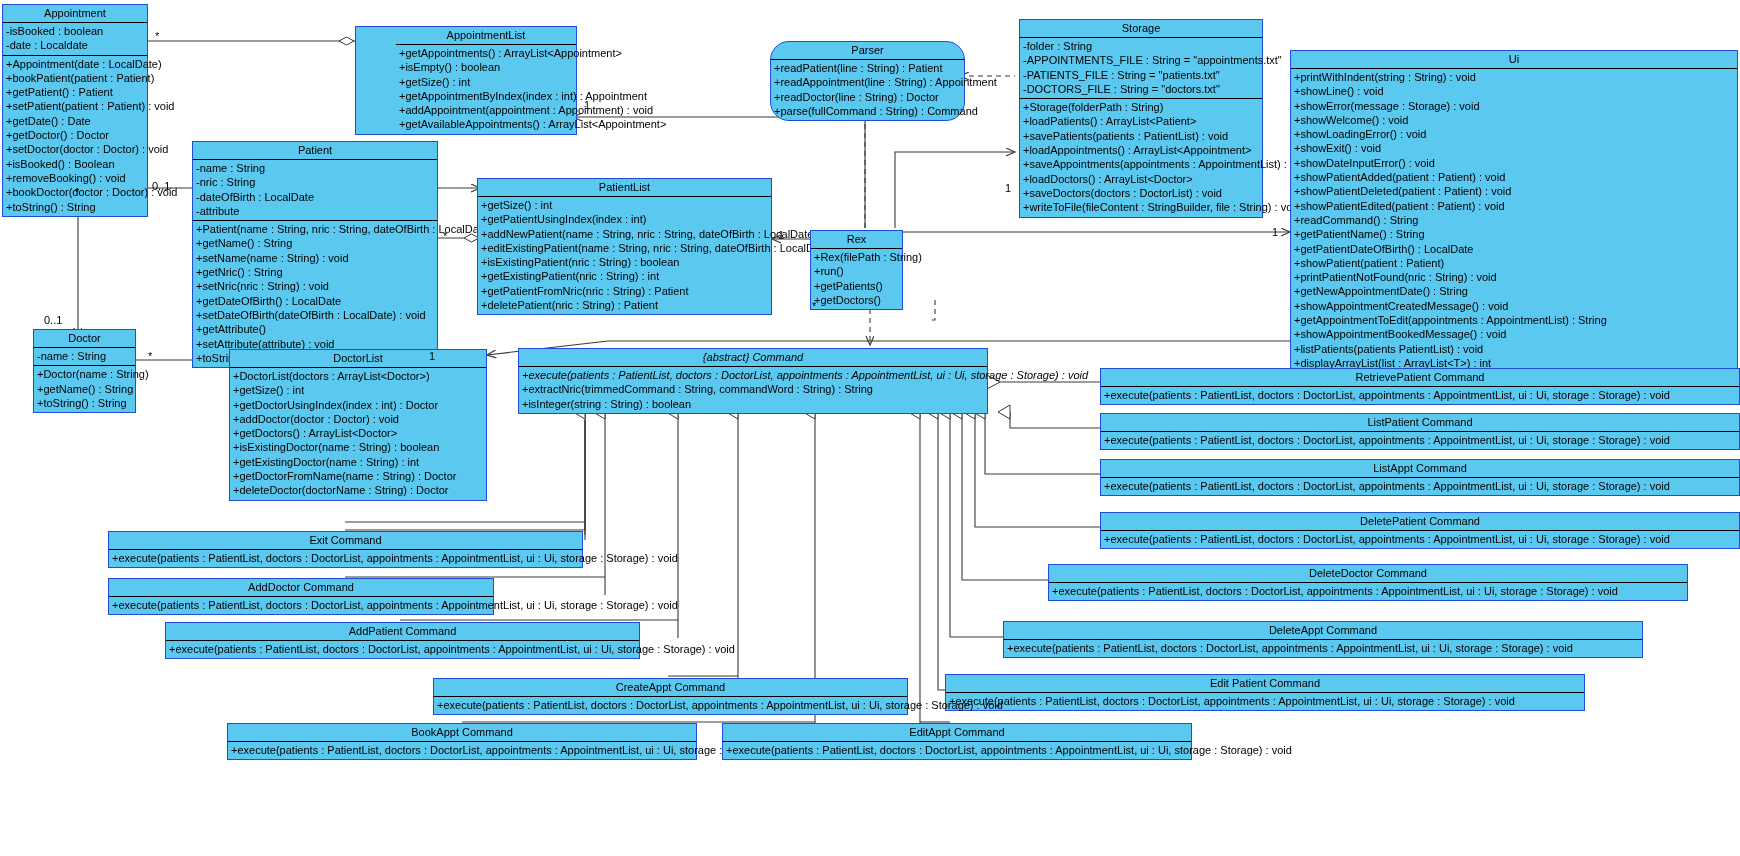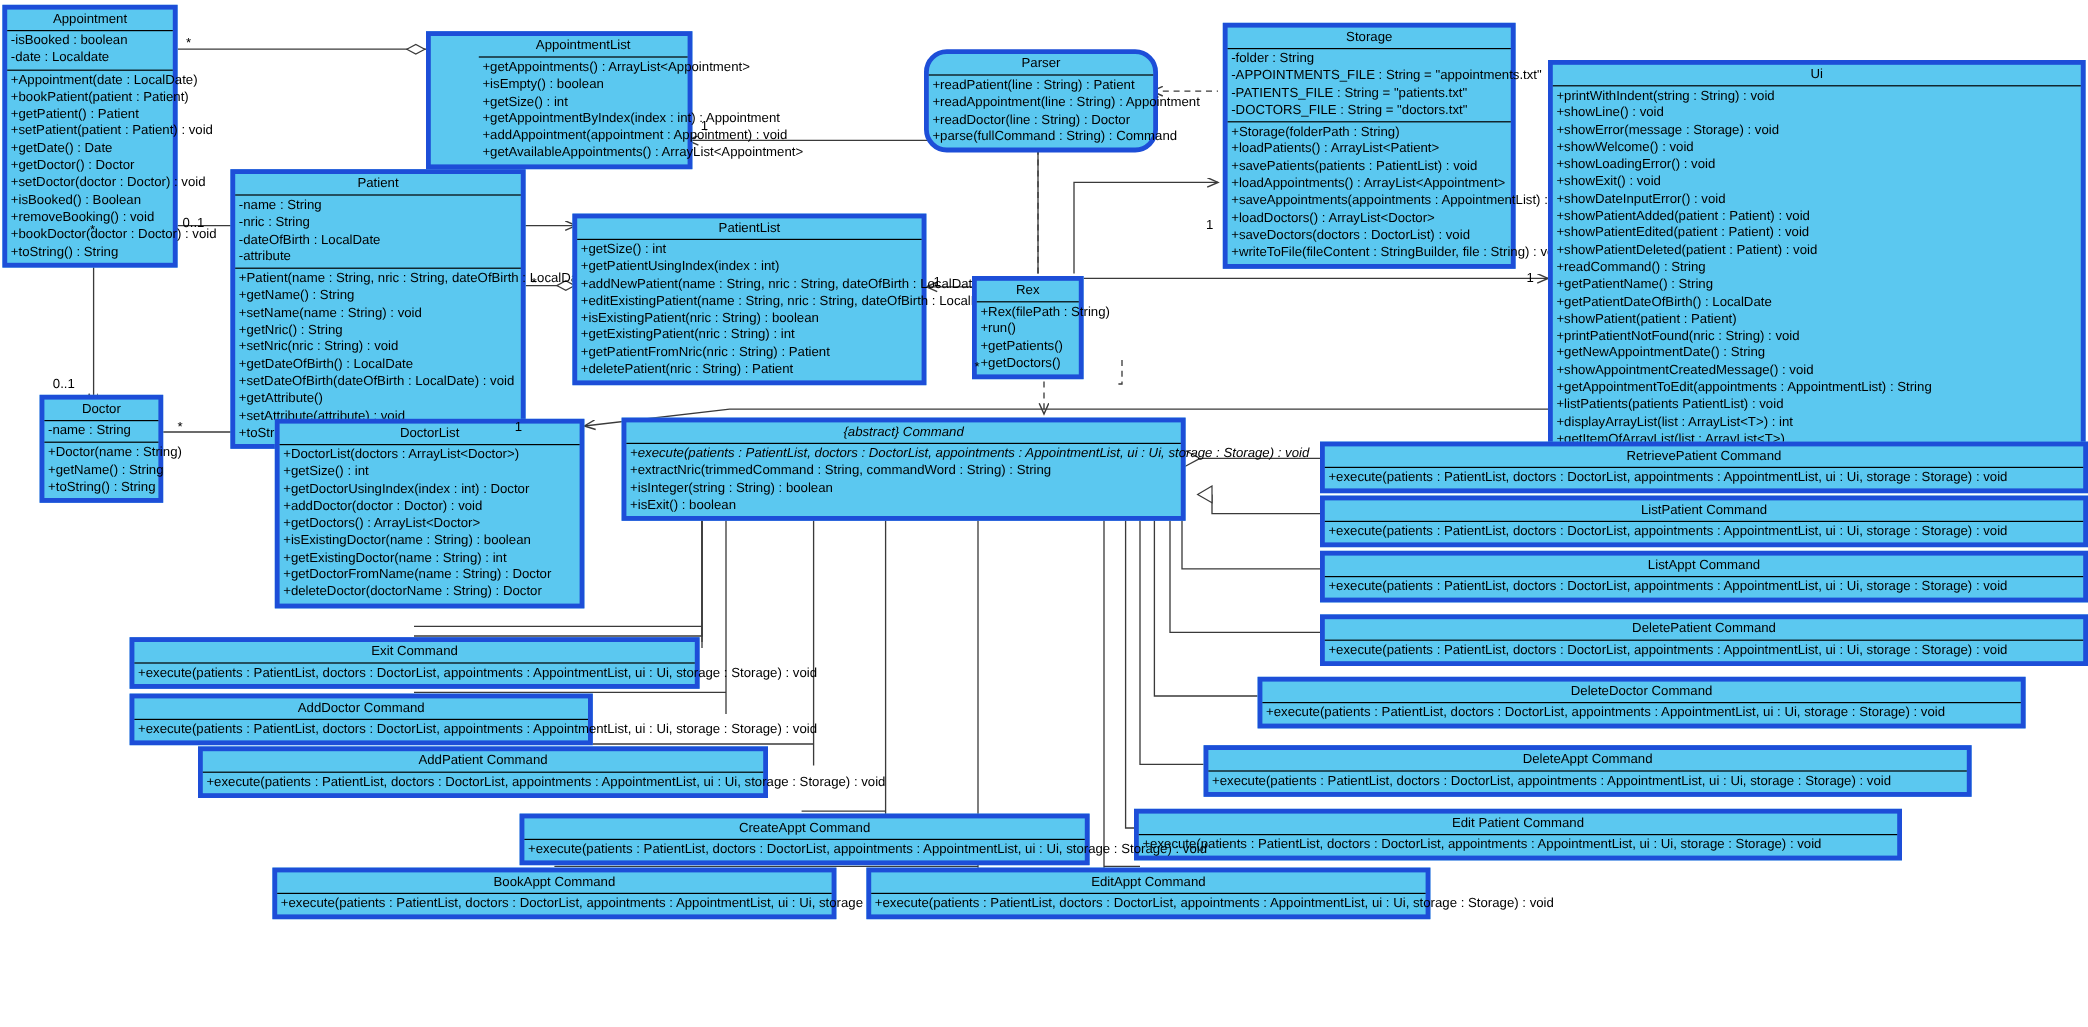--- a/index.html
+++ b/index.html
@@ -1,21 +1,21 @@
 <!DOCTYPE html>
 <html><head>
 <meta charset="utf-8">
 <style>
   html, body { margin:0; padding:0; background:#ffffff; }
   body { width:1740px; height:856px; position:relative; overflow:hidden;
          font-family:"Liberation Sans", sans-serif; }
   #canvas { position:absolute; left:0; top:0; width:1740px; height:856px; }
   svg.lines { position:absolute; left:0; top:0; width:1740px; height:856px; overflow:visible; }
 
-  .cls { position:absolute; box-sizing:border-box; border:4px solid #1d4ed8;
+  .cls { position:absolute; box-sizing:border-box; border:1px solid #1d4ed8;
          background:#5BC8F0; }
   .cls .title { text-align:center; font-size:11px; color:#000; padding:2px 4px 3px 4px;
                 border-bottom:1px solid #000; line-height:12px; white-space:nowrap; }
   .cls .sect { padding:1px 0 2px 0; }
   .cls .sect.bordered { border-bottom:1px solid #000; }
   .cls .row { font-size:11px; color:#000; line-height:14.3px; padding:0 2px 0 3px;
               white-space:nowrap; }
   .cls.abstract .title { font-style:italic;text-align:center; }
   .cls.abstract .row.it { font-style:italic; }
   .mult { position:absolute; font-size:11px; color:#000; background:transparent; white-space:nowrap; }
@@ -174,30 +174,31 @@
     <div class="title">Ui</div>
     <div class="sect">
       <div class="row">+printWithIndent(string : String) : void</div>
       <div class="row">+showLine() : void</div>
       <div class="row">+showError(message : Storage) : void</div>
       <div class="row">+showWelcome() : void</div>
       <div class="row">+showLoadingError() : void</div>
       <div class="row">+showExit() : void</div>
       <div class="row">+showDateInputError() : void</div>
       <div class="row">+showPatientAdded(patient : Patient) : void</div>
+      <div class="row">+showPatientDeleted(patient : Patient) : void</div>
       <div class="row">+showPatientEdited(patient : Patient) : void</div>
-      <div class="row">+showPatientDeleted(patient : Patient) : void</div>
       <div class="row">+readCommand() : String</div>
       <div class="row">+getPatientName() : String</div>
       <div class="row">+getPatientDateOfBirth() : LocalDate</div>
       <div class="row">+showPatient(patient : Patient)</div>
       <div class="row">+printPatientNotFound(nric : String) : void</div>
       <div class="row">+getNewAppointmentDate() : String</div>
       <div class="row">+showAppointmentCreatedMessage() : void</div>
       <div class="row">+getAppointmentToEdit(appointments : AppointmentList) : String</div>
+      <div class="row">+showAppointmentBookedMessage() : void</div>
       <div class="row">+listPatients(patients PatientList) : void</div>
       <div class="row">+displayArrayList(list : ArrayList&lt;T&gt;) : int</div>
       <div class="row">+getItemOfArrayList(list : ArrayList&lt;T&gt;)</div>
     </div>
   </div>
 
   <div class="cls" style="left:192px; top:141px; width:246px;">
     <div class="title">Patient</div>
     <div class="sect bordered">
       <div class="row">-name : String</div>
@@ -269,21 +270,20 @@
       <div class="row">+deleteDoctor(doctorName : String) : Doctor</div>
     </div>
   </div>
 
   <div class="cls abstract" style="left:518px; top:348px; width:470px;">
     <div class="title">{abstract} Command</div>
     <div class="sect">
       <div class="row it">+execute(patients : PatientList, doctors : DoctorList, appointments : AppointmentList, ui : Ui, storage : Storage) : void</div>
       <div class="row">+extractNric(trimmedCommand : String, commandWord : String) : String</div>
       <div class="row">+isInteger(string : String) : boolean</div>
-      <div class="row">+isExit() : boolean</div>
     </div>
   </div>
 
   <div class="cls" style="left:1100px; top:368px; width:640px;">
     <div class="title">RetrievePatient Command</div>
     <div class="sect">
       <div class="row">+execute(patients : PatientList, doctors : DoctorList, appointments : AppointmentList, ui : Ui, storage : Storage) : void</div>
     </div>
   </div>
 

